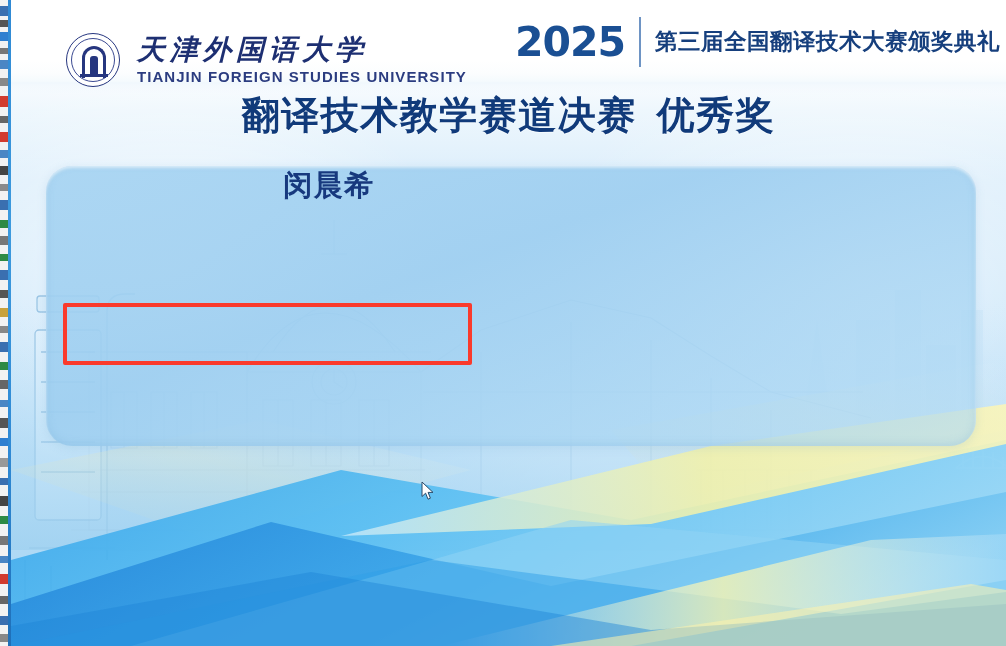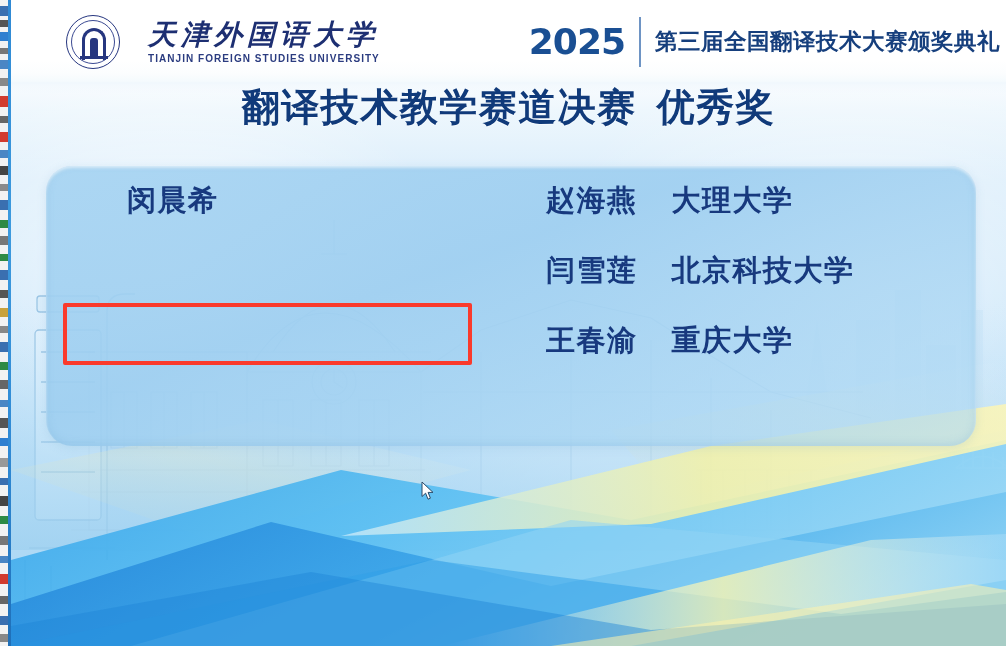--- a/index.html
+++ b/index.html
@@ -50,22 +50,22 @@
     background:linear-gradient(180deg,#ffffff 0%,#ffffff 72%,#fbfdfe 88%,#f2f9fd 100%);
     z-index:12;
   }
   .header-band:after{
     content:"";position:absolute;left:0;bottom:-10px;width:100%;height:12px;
     background:linear-gradient(180deg,#f1f8fd,rgba(241,248,253,0));
   }
 
   
   .logo-lockup{
-    position:absolute;left:55px;top:11px;height:62px;
-    display:flex;align-items:center;gap:28px;z-index:14;
+    position:absolute;left:55px;top:29px;height:62px;
+    display:flex;align-items:center;gap:17px;z-index:14;
   }
   .logo-seal{
     position:relative;width:54px;height:54px;border-radius:50%;
     border:1.6px solid #26367f;box-sizing:border-box;flex:0 0 auto;
     background:#ffffff;
   }
   .logo-seal .ring2{
     position:absolute;left:4px;top:4px;right:4px;bottom:4px;border-radius:50%;
     border:1px solid #3b4a92;
   }
@@ -81,48 +81,48 @@
   .logo-seal .base{
     position:absolute;left:13px;bottom:9px;width:28px;height:3px;background:#26367f;
   }
   .logo-words{display:flex;flex-direction:column;justify-content:center;}
   .logo-cn{
     font-family:"Liberation Serif","DejaVu Serif",serif;
     font-size:28px;font-weight:700;color:#1d2f72;letter-spacing:5px;
     line-height:1.05;white-space:nowrap;font-style:italic;
   }
   .logo-en{
-    font-size:10px;font-weight:700;color:#2b3c80;letter-spacing:1.05px;
+    font-size:15px;font-weight:700;color:#2b3c80;letter-spacing:1.05px;
     white-space:nowrap;margin-top:3px;text-align:right;
   }
 
   
   .event-block{
     position:absolute;right:6px;top:8px;height:68px;
     display:flex;align-items:center;gap:14px;z-index:14;
   }
   .event-year{
     font-family:"DejaVu Sans",sans-serif;
-    font-size:36px;font-weight:800;color:#1a4f93;letter-spacing:-1px;
+    font-size:41px;font-weight:800;color:#1a4f93;letter-spacing:-1px;
     line-height:1;
   }
   .event-divider{width:2px;height:50px;background:#4a79b5;opacity:.8;}
   .event-lines{display:flex;flex-direction:column;gap:3px;}
   .event-l1{
     font-size:22.5px;font-weight:800;color:#163f7d;letter-spacing:.5px;
     white-space:nowrap;line-height:1.08;
   }
   .event-l2{
     font-size:15px;font-weight:800;color:#1d4f93;letter-spacing:.2px;
     white-space:nowrap;line-height:1.08;
   }
 
   
   .slide-title{
-    position:absolute;left:0;top:82px;width:995px;text-align:center;z-index:16;
+    position:absolute;left:0;top:90px;width:995px;text-align:center;z-index:16;
     font-size:38px;font-weight:800;color:#103a7a;letter-spacing:1.5px;
     white-space:nowrap;
     text-shadow:0 1px 0 rgba(255,255,255,.55);
   }
   .slide-title .award{margin-left:20px;}
 
   
   .award-panel{
     position:absolute;left:35px;top:166px;width:930px;height:280px;
     border-radius:26px;z-index:14;
@@ -143,21 +143,21 @@
     height:70px;display:flex;align-items:center;box-sizing:border-box;
   }
   .row .name{
     font-size:29px;font-weight:700;color:#17397e;letter-spacing:1.5px;
     white-space:nowrap;
   }
   .row .school{
     font-size:29px;font-weight:700;color:#17397e;letter-spacing:1.5px;
     white-space:nowrap;margin-left:34px;
   }
-  .col-left .row{padding-left:26px;}
+  .col-left .row{padding-left:26px;flex-direction:column;}
   .col-right .row{padding-left:10px;}
 
   
   .red-box{
     position:absolute;left:52px;top:303px;width:409px;height:62px;
     border:4px solid #fa3a2c;border-radius:2px;box-sizing:border-box;
     z-index:26;pointer-events:none;
   }
 
   
@@ -356,34 +356,20 @@
     <div class="winners">
 
       <div class="col col-left">
         <div class="row">
           <span class="name">闵晨希</span>
         </div>
         <div class="row">
         </div>
       </div>
 
-      <div class="col col-right">
-        <div class="row">
-          <span class="name">赵海燕</span>
-          <span class="school">大理大学</span>
-        </div>
-        <div class="row">
-          <span class="name">闫雪莲</span>
-          <span class="school">北京科技大学</span>
-        </div>
-        <div class="row">
-          <span class="name">王春渝</span>
-          <span class="school">重庆大学</span>
-        </div>
-      </div>
     </div>
 
     <div class="red-box"></div>
 
     <svg class="cursor" viewBox="0 0 14 20">
       <path d="M1 1 L1 15.5 L4.6 12.2 L7 18.2 L9.4 17.2 L7.1 11.4 L12 11.4 Z" fill="#ffffff" stroke="#2a4a68" stroke-width="1"></path>
     </svg>
 
   </div>
 </div>

